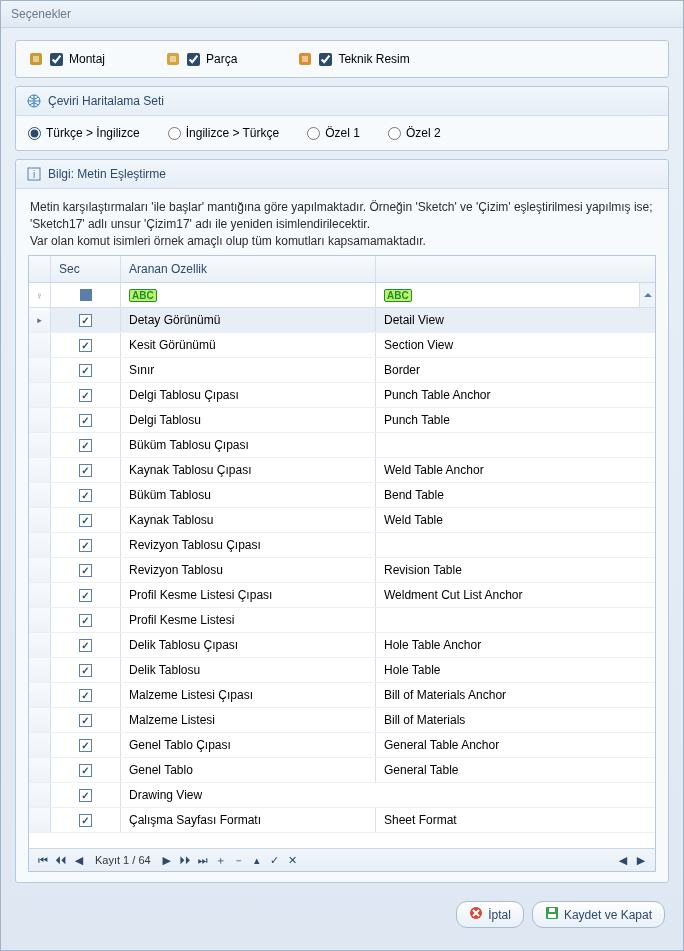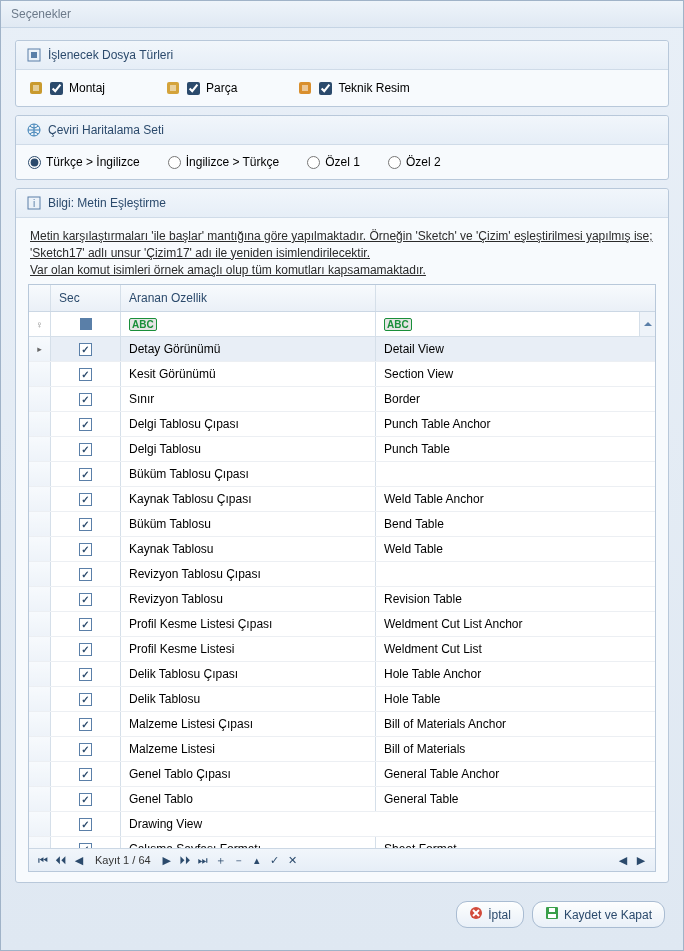--- a/index.html
+++ b/index.html
@@ -76,21 +76,20 @@
 }
 .radio-item {
   display: flex;
   align-items: center;
   gap: 5px;
 }
 .info-text {
   color: #2b2b2b;
   line-height: 1.4;
   padding: 0 2px;
-  text-decoration: underline;
 }
 .grid-wrap {
   flex: 1;
   display: flex;
   flex-direction: column;
   border: 1px solid #b8c8da;
   background: #fff;
   overflow: hidden;
 }
 .grid-header {
@@ -114,21 +113,21 @@
 .filter-cell {
   display:flex; align-items:center; padding: 4px 8px;
 }
 .filter-badge {
   font-size: 10px;
   font-weight: bold;
   color: #1a8f3a;
   border: 1px solid #1a8f3a;
   padding: 0 2px;
   border-radius: 2px;
-  background: #e5e5e5;
+  background: #bef264;
 }
 .checkbox-indeterminate {
   display:inline-block; width:12px; height:12px; border:1px solid #5a7fa8; background:#5a7fa8;
 }
 .grid-body {
   flex: 1;
   overflow-y: auto;
   overflow-x: hidden;
 }
 .grid-row {
@@ -184,29 +183,20 @@
 </style>
 </head>
 <body>
 
 <div class="window">
   <div class="title-bar">Seçenekler</div>
 
   <div class="content">
 
     <div class="panel">
-      <div class="panel-header">
-        <span class="icon-sq">
-          <svg width="16" height="16">
-              <rect x="2" y="2" width="12" height="12" fill="none" stroke="#5a7fa8"></rect>
-              <rect x="5" y="5" width="6" height="6" fill="#5a7fa8"></rect>
-            </svg>
-        </span>
-        <span>İşlenecek Dosya Türleri</span>
-      </div>
       <div class="panel-body">
         <div class="row-checks" id="filetypes-row">
             <div class="check-item">
               <span class="icon-sq"><svg width="16" height="16">
                   <rect x="2" y="2" width="12" height="12" fill="#c99a2e" rx="2"></rect>
                   <rect x="5" y="5" width="6" height="6" fill="#fff" opacity="0.5"></rect>
                 </svg></span>
               <input type="checkbox" checked="" style="">
               <span>Montaj</span>
             </div>
@@ -394,21 +384,20 @@
                 </div>
                 <div class="grid-col-src">Profil Kesme Listesi Çıpası</div>
                 <div class="grid-col-dst">Weldment Cut List Anchor</div>
               </div>
               <div class="grid-row">
                 <div class="grid-col-ind"></div>
                 <div class="grid-col-sec">
                   <span class="checkbox checked"></span>
                 </div>
                 <div class="grid-col-src">Profil Kesme Listesi</div>
-                <div class="grid-col-dst">Weldment Cut List</div>
               </div>
               <div class="grid-row">
                 <div class="grid-col-ind"></div>
                 <div class="grid-col-sec">
                   <span class="checkbox checked"></span>
                 </div>
                 <div class="grid-col-src">Delik Tablosu Çıpası</div>
                 <div class="grid-col-dst">Hole Table Anchor</div>
               </div>
               <div class="grid-row">

